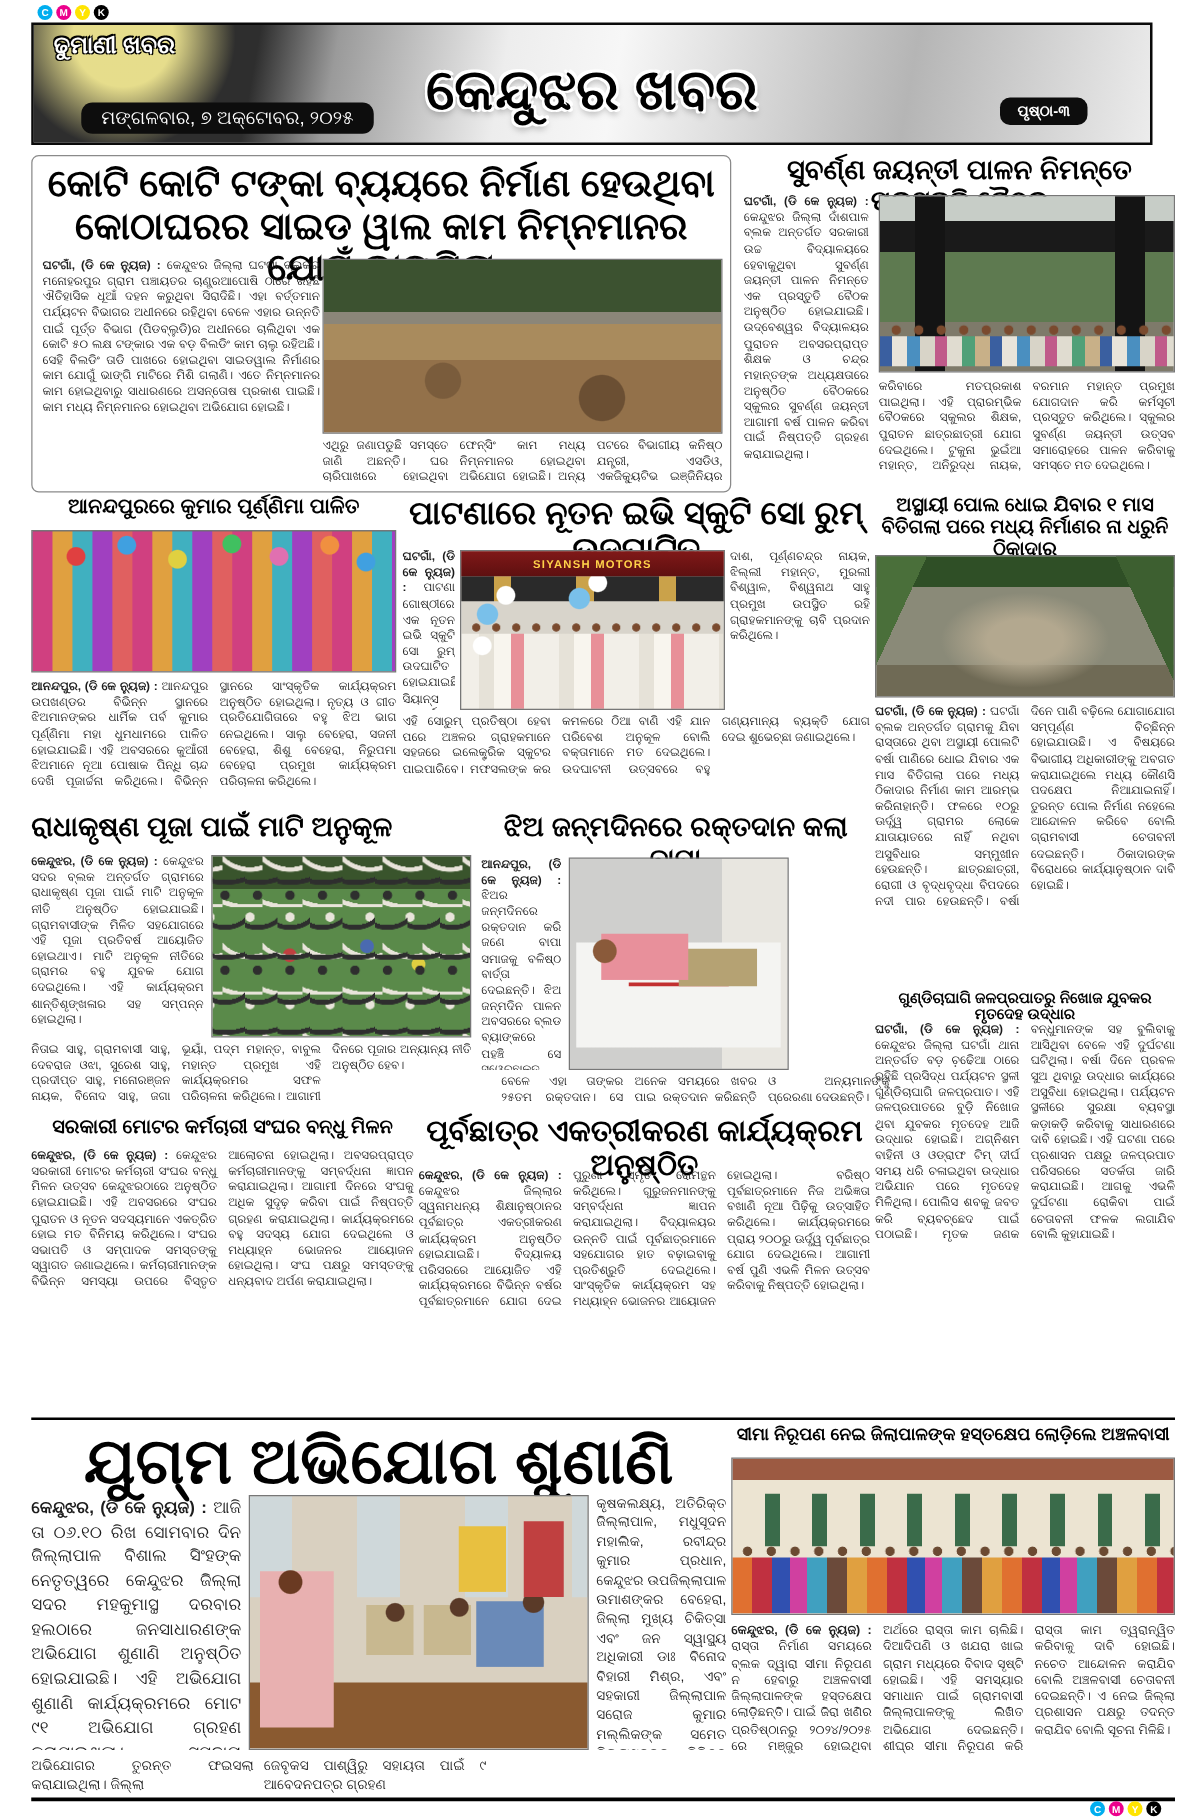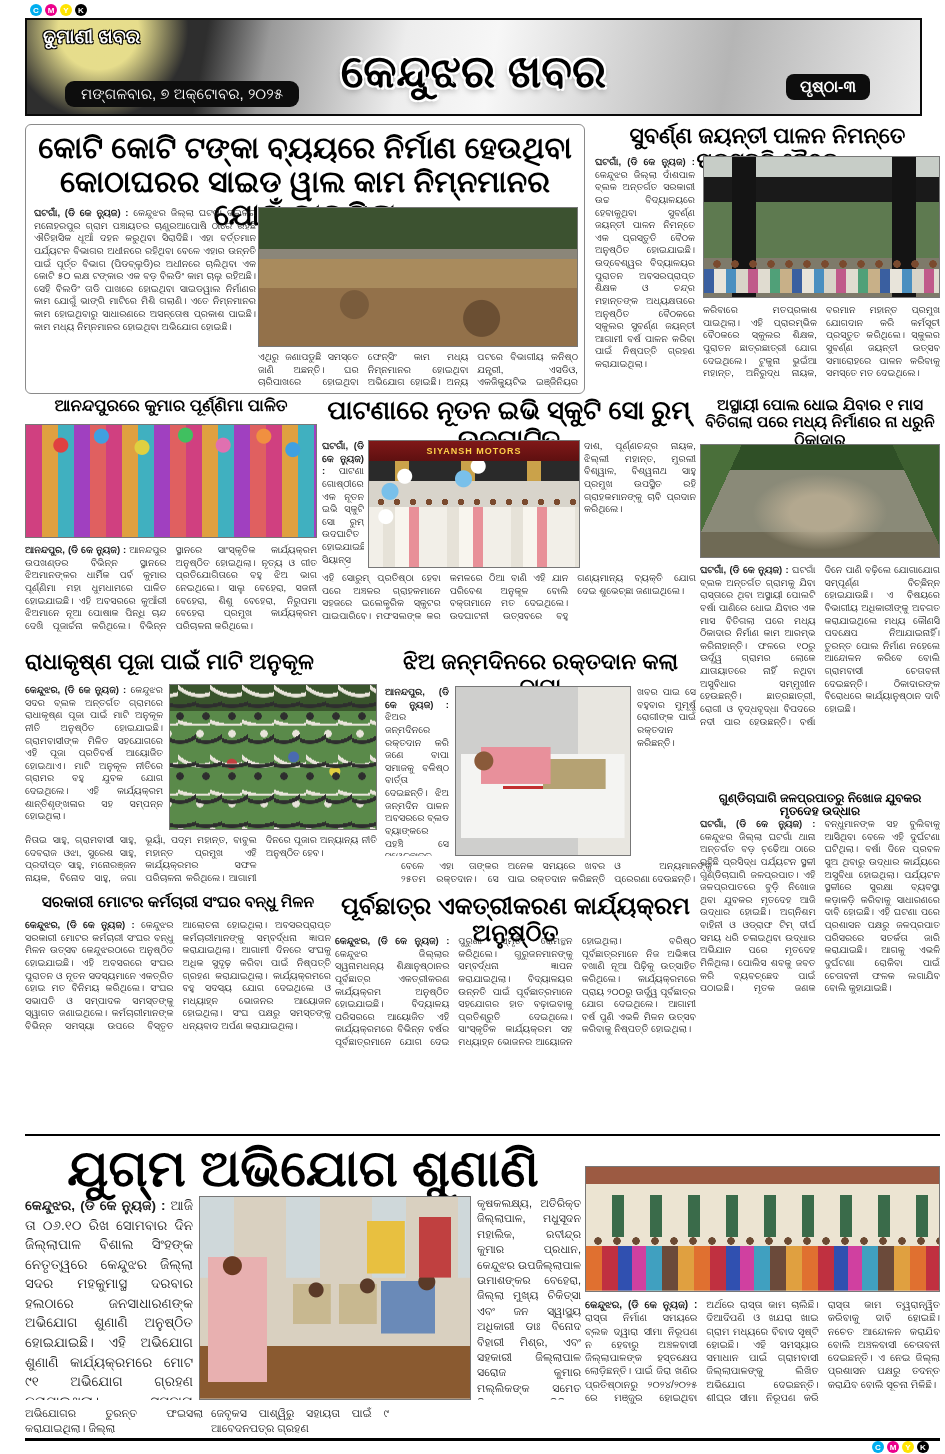--- a/index.html
+++ b/index.html
@@ -18,21 +18,21 @@
   .masthead{left:25px;top:18px;width:893px;height:94px;border:2px solid #0a0a0a;
     background:
       radial-gradient(circle at 8% 10%, rgba(250,240,150,.9) 0 40px, transparent 90px),
       linear-gradient(100deg,#2e2e2e 0 20%,#9a9a9a 27%,#ededed 42%,#f7f7f7 52%,#d9d9d9 64%,#b5b5b5 78%,#ececec 100%);}
   .brand{position:absolute;left:16px;top:6px;font-size:19px;font-weight:bold;color:#fff;
          text-shadow:1px 1px 0 #000,-1px -1px 0 #000,1px -1px 0 #000,-1px 1px 0 #000;}
   .mast-title{position:absolute;left:0;right:0;top:26px;text-align:center;font-size:45px;font-weight:800;color:#000;
     text-shadow:-2px -2px 0 #fff,2px -2px 0 #fff,-2px 2px 0 #fff,2px 2px 0 #fff,0 3px 6px rgba(0,0,0,.35);}
   .date-box{position:absolute;left:38px;bottom:7px;background:#0d0d0d;color:#fff;font-size:15px;
             padding:4px 16px;border-radius:9px;}
-  .page-box{position:absolute;right:50px;bottom:14px;background:#0d0d0d;color:#fff;font-size:16px;
+  .page-box{position:absolute;right:50px;bottom:14px;background:#0d0d0d;color:#fff;font-size:12px;
             font-weight:bold;padding:4px 14px;border-radius:8px;}
 
   
   .hl{font-weight:bold;color:#000;line-height:1.12;text-align:center;}
   .bt{font-size:9.5px;line-height:1.33;text-align:justify;color:#1c1c1c;overflow:hidden;}
   .dl{font-weight:bold;}
   .cols2{column-count:2;column-gap:9px;}
   .cols3{column-count:3;column-gap:9px;}
 
   .a1box{left:25px;top:124px;width:558px;height:268px;border:1px solid #8a8a8a;border-radius:6px;}
@@ -219,23 +219,20 @@
     </div>
   </div>
 
   <div class="abs" style="left:385px;top:650px;width:311px;height:240px;">
     <div class="hl" style="font-size:22px;">ଝିଅ ଜନ୍ମଦିନରେ ରକ୍ତଦାନ କଲା ବାପା</div>
     <div class="abs bt" style="left:0;top:36px;width:64px;height:170px;">
       <b class="dl">ଆନନ୍ଦପୁର, (ଡି କେ ନ୍ୟୁଜ) :</b>
       <span>ଝିଅର ଜନ୍ମଦିନରେ ରକ୍ତଦାନ କରି ଜଣେ ବାପା ସମାଜକୁ ବଳିଷ୍ଠ ବାର୍ତ୍ତା ଦେଇଛନ୍ତି। ଝିଅ ଜନ୍ମଦିନ ପାଳନ ଅବସରରେ ବ୍ଲଡ ବ୍ୟାଙ୍କରେ ପହଞ୍ଚି ସେ ସ୍ୱେଚ୍ଛାକୃତ ରକ୍ତଦାନ କରିଥିଲେ।</span>
     </div>
     <div class="abs ph ph-blood" style="left:70px;top:36px;width:176px;height:170px;"></div>
-    <div class="abs bt" style="left:252px;top:36px;width:59px;height:170px;">
-      <span>ଖବର ପାଇ ସେ ବହୁବାର ମୁମୂର୍ଷୁ ରୋଗୀଙ୍କ ପାଇଁ ରକ୍ତଦାନ କରିଛନ୍ତି।</span>
-    </div>
     <div class="abs bt cols3" style="left:16px;top:210px;width:311px;height:28px;">
       <span>ବେଳେ ଏହା ତାଙ୍କର ୨୫ତମ ରକ୍ତଦାନ। ସେ ଅନେକ ସମୟରେ ଖବର ପାଇ ରକ୍ତଦାନ କରିଛନ୍ତି ଓ ଅନ୍ୟମାନଙ୍କୁ ପ୍ରେରଣା ଦେଉଛନ୍ତି।</span>
     </div>
   </div>
 
   <div class="abs" style="left:700px;top:792px;width:240px;height:344px;">
     <div class="hl" style="font-size:12px;">ଗୁଣ୍ଡିଚାଘାଗି ଜଳପ୍ରପାତରୁ ନିଖୋଜ ଯୁବକର ମୃତଦେହ ଉଦ୍ଧାର</div>
     <div class="abs bt cols2" style="left:0;top:26px;width:240px;height:312px;">
       <b class="dl">ଘଟଗାଁ, (ଡି କେ ନ୍ୟୁଜ) :</b>
       <span>କେନ୍ଦୁଝର ଜିଲ୍ଲା ଘଟଗାଁ ଥାନା ଅନ୍ତର୍ଗତ ବଡ଼ ଚଢେ଼ିଆ ଠାରେ ରହିଛି ପ୍ରସିଦ୍ଧ ପର୍ଯ୍ୟଟନ ସ୍ଥଳୀ ଗୁଣ୍ଡିଚାଘାଗି ଜଳପ୍ରପାତ। ଏହି ଜଳପ୍ରପାତରେ ବୁଡ଼ି ନିଖୋଜ ଥିବା ଯୁବକର ମୃତଦେହ ଆଜି ଉଦ୍ଧାର ହୋଇଛି। ଅଗ୍ନିଶମ ବାହିନୀ ଓ ଓଡ୍ରାଫ ଟିମ୍ ଦୀର୍ଘ ସମୟ ଧରି ଚଳାଇଥିବା ଉଦ୍ଧାର ଅଭିଯାନ ପରେ ମୃତଦେହ ମିଳିଥିଲା। ପୋଲିସ ଶବକୁ ଜବତ କରି ବ୍ୟବଚ୍ଛେଦ ପାଇଁ ପଠାଇଛି। ମୃତକ ଜଣକ ବନ୍ଧୁମାନଙ୍କ ସହ ବୁଲିବାକୁ ଆସିଥିବା ବେଳେ ଏହି ଦୁର୍ଘଟଣା ଘଟିଥିଲା। ବର୍ଷା ଦିନେ ପ୍ରବଳ ସୁଅ ଥିବାରୁ ଉଦ୍ଧାର କାର୍ଯ୍ୟରେ ଅସୁବିଧା ହୋଇଥିଲା। ପର୍ଯ୍ୟଟନ ସ୍ଥଳୀରେ ସୁରକ୍ଷା ବ୍ୟବସ୍ଥା କଡ଼ାକଡ଼ି କରିବାକୁ ସାଧାରଣରେ ଦାବି ହୋଇଛି। ଏହି ଘଟଣା ପରେ ପ୍ରଶାସନ ପକ୍ଷରୁ ଜଳପ୍ରପାତ ପରିସରରେ ସତର୍କତା ଜାରି କରାଯାଇଛି। ଆଗକୁ ଏଭଳି ଦୁର୍ଘଟଣା ରୋକିବା ପାଇଁ ଚେତାବନୀ ଫଳକ ଲଗାଯିବ ବୋଲି କୁହାଯାଇଛି।</span>
@@ -272,20 +269,21 @@
     </div>
     <div class="abs bt" style="left:0;top:266px;width:178px;height:30px;font-size:11px;">
       <span>ଅଭିଯୋଗର ତୁରନ୍ତ ଫଇସଲା କରାଯାଇଥିଲା। ଜିଲ୍ଲା</span>
     </div>
     <div class="abs bt" style="left:186px;top:266px;width:178px;height:30px;font-size:11px;">
       <span>ଜେବୃକସ ପାଶ୍ୱିରୁ ସହାୟତା ପାଇଁ ୯ ଆବେଦନପତ୍ର ଗ୍ରହଣ</span>
     </div>
   </div>
 
   <div class="abs" style="left:585px;top:1140px;width:355px;height:296px;">
+    <div class="hl" style="font-size:14px;">ସୀମା ନିରୂପଣ ନେଇ ଜିଲାପାଳଙ୍କ ହସ୍ତକ୍ଷେପ ଲୋଡ଼ିଲେ ଅଞ୍ଚଳବାସୀ</div>
     <div class="abs ph ph-building" style="left:0;top:26px;width:355px;height:126px;"></div>
     <div class="abs bt cols3" style="left:0;top:158px;width:355px;height:134px;font-size:10px;">
       <b class="dl">କେନ୍ଦୁଝର, (ଡି କେ ନ୍ୟୁଜ) :</b>
       <span>ରାସ୍ତା ନିର୍ମାଣ ସମୟରେ ବ୍ଲକ ଦ୍ୱାରା ସୀମା ନିରୂପଣ ନ ହେବାରୁ ଅଞ୍ଚଳବାସୀ ଜିଲ୍ଲାପାଳଙ୍କ ହସ୍ତକ୍ଷେପ ଲୋଡ଼ିଛନ୍ତି। ପାଇଁ ଜିରା ଖଣିର ପ୍ରତିଷ୍ଠାନରୁ ୨୦୨୪/୨୦୨୫ ରେ ମଞ୍ଜୁର ହୋଇଥିବା ଅର୍ଥରେ ରାସ୍ତା କାମ ଚାଲିଛି। ଦିଆଦିପଣି ଓ ଖଯରା ଖାଇ ଗ୍ରାମ ମଧ୍ୟରେ ବିବାଦ ସୃଷ୍ଟି ହୋଇଛି। ଏହି ସମସ୍ୟାର ସମାଧାନ ପାଇଁ ଗ୍ରାମବାସୀ ଜିଲ୍ଲାପାଳଙ୍କୁ ଲିଖିତ ଅଭିଯୋଗ ଦେଇଛନ୍ତି। ଶୀଘ୍ର ସୀମା ନିରୂପଣ କରି ରାସ୍ତା କାମ ତ୍ୱରାନ୍ୱିତ କରିବାକୁ ଦାବି ହୋଇଛି। ନଚେତ ଆନ୍ଦୋଳନ କରାଯିବ ବୋଲି ଅଞ୍ଚଳବାସୀ ଚେତାବନୀ ଦେଇଛନ୍ତି। ଏ ନେଇ ଜିଲ୍ଲା ପ୍ରଶାସନ ପକ୍ଷରୁ ତଦନ୍ତ କରାଯିବ ବୋଲି ସୂଚନା ମିଳିଛି।</span>
     </div>
   </div>
 
   <div class="abs hr-black" style="left:25px;top:1438px;width:915px;height:3px;"></div>
   <div class="abs cmyk" style="left:872px;top:1441px;">
     <span class="dot-c">C</span>

